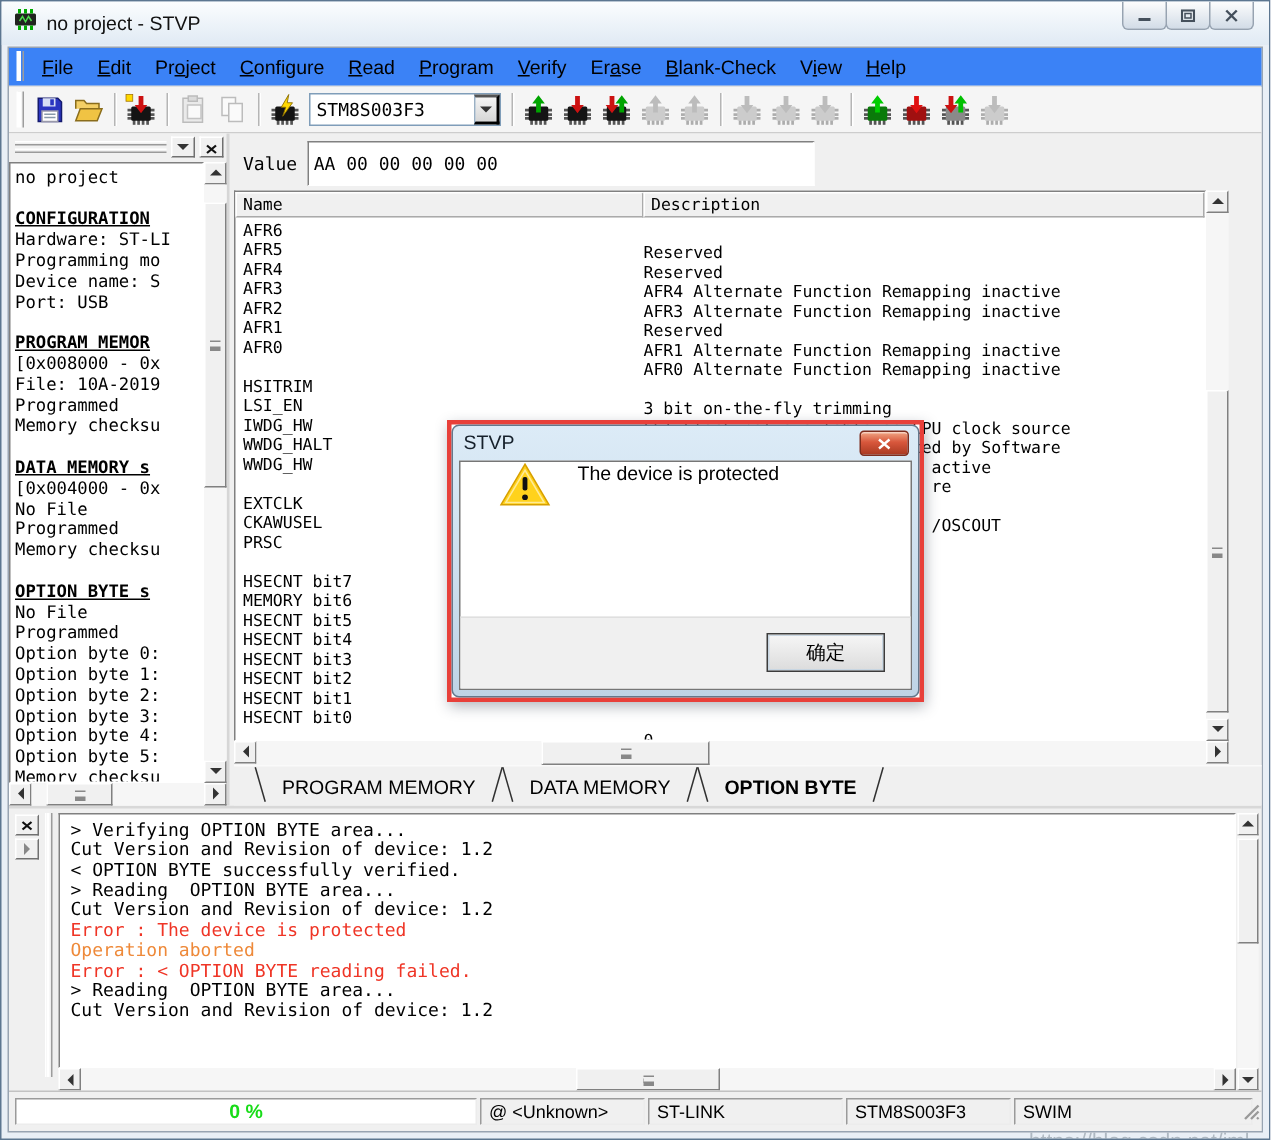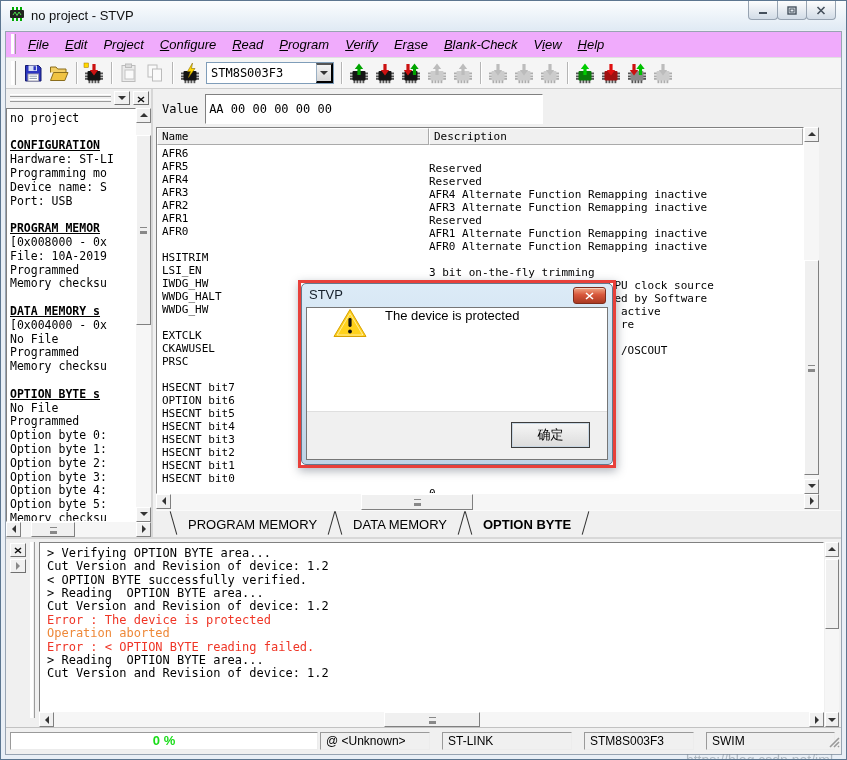--- a/index.html
+++ b/index.html
@@ -12,21 +12,21 @@
   .title-text{font-size:13px;color:#111;margin-left:6px;}
   .winbtns{position:absolute;top:0;right:10px;display:flex;z-index:5;}
   .winbtn{width:30px;height:19px;border:1px solid #97a3b1;border-top:none;border-radius:0 0 4px 4px;
           background:linear-gradient(#fdfdfd,#d2dce7);display:flex;align-items:center;justify-content:center;
           color:#45505c;margin-left:-1px;font-size:9px;}
   .winbtn svg{display:block;}
   
   .frame{position:absolute;top:30px;left:4px;right:4px;bottom:4px;background:#f0f0f0;
          border:1px solid #98a4b2;display:flex;flex-direction:column;}
   
-  .menubar{height:26px;display:flex;align-items:center;background:#f0abfc;border-bottom:1px solid #e0e0e0;padding-left:3px;font-style:italic;}
+  .menubar{height:26px;display:flex;align-items:center;background:#3b82f6;border-bottom:1px solid #e0e0e0;padding-left:3px;}
   .vgrip{width:5px;height:80%;margin:0 4px 0 2px;border-left:1px solid #fff;border-right:1px solid #9c9c9c;
          box-shadow:2px 0 0 #fff inset;}
   .menu-item{padding:4px 8px;font-size:13px;color:#000;cursor:default;}
   .menu-item u{text-decoration:underline;}
   
   .toolbar{height:31px;display:flex;align-items:center;background:#f5f5f5;border-bottom:1px solid #cdcdcd;padding-left:3px;}
   .tbtn{width:26px;height:26px;display:flex;align-items:center;justify-content:center;background:transparent;
         border:1px solid transparent;padding:0;}
   .tbtn.disabled{filter:grayscale(1) opacity(.45);}
   .ticon{display:flex;}
@@ -629,21 +629,21 @@
                 </div>
                 <div class="trow">
                   <span class="cell-n"></span>
                   <span class="cell-d"></span>
                 </div>
                 <div class="trow">
                   <span class="cell-n">HSECNT bit7</span>
                   <span class="cell-d"></span>
                 </div>
                 <div class="trow">
-                  <span class="cell-n">OPTION bit6</span>
+                  <span class="cell-n">MEMORY bit6</span>
                   <span class="cell-d"></span>
                 </div>
                 <div class="trow">
                   <span class="cell-n">HSECNT bit5</span>
                   <span class="cell-d"></span>
                 </div>
                 <div class="trow">
                   <span class="cell-n">HSECNT bit4</span>
                   <span class="cell-d"></span>
                 </div>
@@ -775,21 +775,21 @@
         <button class="sbtn" style="width:14px;">
             <span class="arr-d"></span>
           </button>
       </div>
     </div>
 
     <div class="statusbar">
       <div class="sprog">
         <span>0 %</span>
       </div>
-      <span id="status-fields" style="display:flex;gap:12px;flex:1;align-items:flex-end;">
+      <span id="status-fields" style="display:flex;gap:2px;flex:1;align-items:flex-end;">
           <span class="sfield" style="width: 110px;">@ &lt;Unknown&gt;</span>
           <span class="sfield" style="width: 130px;">ST-LINK</span>
           <span class="sfield" style="width: 110px;">STM8S003F3</span>
           <span class="sfield" style="flex: 1 1 0%;">SWIM</span>
         </span>
       <span class="watermark">https://blog.csdn.net/jml</span>
       <span class="rgrip"><svg width="13" height="13" viewBox="0 0 13 13">
             <path d="M12 3 L3 12 M12 7 L7 12 M12 11 L11 12" stroke="#9a9a9a" stroke-width="1.6"></path>
           </svg></span>
     </div>

